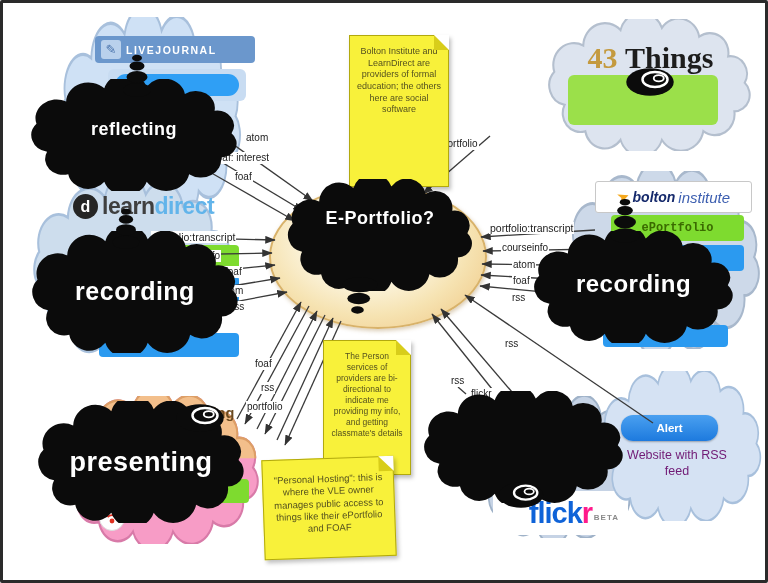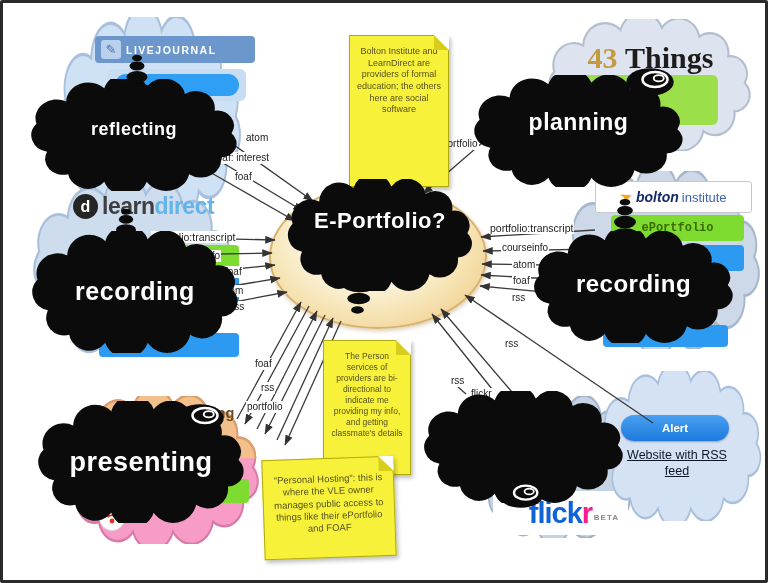--- a/index.html
+++ b/index.html
@@ -38,27 +38,27 @@
   #lj-title{color:#fff;font-weight:bold;font-size:10.5px;letter-spacing:1.5px;}
   #logo-43{font-family:"Liberation Serif",serif;font-size:30px;font-weight:bold;white-space:nowrap;}
   #logo-43 .num{color:#c49a3f;} #logo-43 .word{color:#1d1d1d;}
   #ld-logo{display:flex;align-items:center;gap:4px;white-space:nowrap;}
   #ld-circle{width:25px;height:25px;border-radius:50%;background:#252525;color:#fff;font-weight:bold;font-size:16px;text-align:center;line-height:25px;}
   #ld-logo .learn{color:#3f3f3f;font-weight:bold;font-size:23px;letter-spacing:-.5px;}
   #ld-logo .direct{color:#62b4ea;font-weight:bold;font-size:23px;letter-spacing:-.5px;}
   #bolton-banner{background:#fff;border:1px solid #c8c8c8;border-radius:3px;display:flex;align-items:center;justify-content:center;gap:3px;white-space:nowrap;}
   #bolton-swoosh{display:inline-block;color:#f5a81c;font-size:15px;transform:rotate(-22deg);}
   #bolton-banner .bold{color:#15296b;font-weight:bold;font-style:italic;font-size:14px;}
-  #bolton-banner .inst{color:#3d5fb0;font-size:13px;}
+  #bolton-banner .inst{color:#3d5fb0;font-style:italic;font-size:15px;}
   #ph-title{font-weight:bold;font-size:14.5px;color:#6b4a20;white-space:nowrap;}
   #flickr-logo{background:#fff;border-radius:3px;text-align:center;font-weight:bold;font-size:29px;letter-spacing:-1px;line-height:44px;}
   #flickr-logo .flick{color:#0f63d8;} #flickr-logo .r{color:#ff1a8b;}
   #flickr-beta{position:absolute;top:5px;right:9px;font-size:8px;color:#8a8a8a;letter-spacing:1px;font-weight:bold;}
   #alert-btn{background:linear-gradient(#4aa0f0,#1d7ade);border-radius:13px;color:#fff;font-weight:bold;font-size:11.5px;text-align:center;line-height:26px;box-shadow:0 1px 2px rgba(0,0,0,.3);}
-  #alert-caption{font-size:12.5px;color:#0f172a;text-align:center;line-height:1.3;text-decoration:underline;}
+  #alert-caption{font-size:12.5px;color:#701a75;text-align:center;line-height:1.3;}
 </style>
 </head>
 <body>
 
 <div id="frame">
 
   <svg width="0" height="0" style="position:absolute">
     <defs>
       <path id="cloudpath" d="M18,78 A18,18 0 0 1 8,48 A20,20 0 0 1 36,24 A21,21 0 0 1 72,10 A21,21 0 0 1 112,8 A20,20 0 0 1 148,16 A18,18 0 0 1 176,34 A16,16 0 0 1 192,58 A15,15 0 0 1 182,84 A19,19 0 0 1 152,102 A22,22 0 0 1 112,110 A21,21 0 0 1 72,110 A19,19 0 0 1 38,102 A17,17 0 0 1 18,78 Z"></path>
       <g id="stackg">
@@ -154,21 +154,21 @@
     <div class="abs" id="flickr-logo" style="left:18px;top:95px;width:135px;height:44px;">
       <span class="flick">flick</span><span class="r">r</span>
       <span id="flickr-beta">BETA</span>
     </div>
   </div>
 
   <div class="abs pcloud" style="left:596px;top:368px;width:164px;height:150px;">
     <svg viewBox="0 0 200 120" preserveAspectRatio="none">
         <use href="#cloudpath" fill="#d5e2f3" stroke="#a8c0dc" stroke-width="2"></use>
       </svg>
-    <div class="abs" id="alert-btn" style="left:22px;top:44px;width:108px;height:26px;">Alert</div>
+    <div class="abs" id="alert-btn" style="left:22px;top:44px;width:97px;height:26px;border-radius:12px;">Alert</div>
     <div class="abs" id="alert-caption" style="left:16px;top:76px;width:124px;">Website with RSS feed</div>
   </div>
 
   <div class="abs" id="center-ellipse" style="left:266px;top:182px;width:214px;height:140px;"></div>
 
   <svg class="abs" id="lines" width="768" height="583" style="left:0;top:0;">
     <defs>
       <marker id="arr" markerWidth="9" markerHeight="8" refX="7.5" refY="3" orient="auto">
         <path d="M0,0 L8,3 L0,6 Z" fill="#333"></path>
       </marker>
@@ -238,26 +238,20 @@
   <div class="note" style="left:346px;top:32px;width:100px;height:152px;">Bolton Institute and LearnDirect are providers of formal education; the others here are social software</div>
   <div class="note" style="left:260px;top:455px;width:132px;height:100px;font-size:9.5px;transform:rotate(-2deg);padding-top:14px;">"Personal Hosting": this is where the VLE owner manages public  access to things like their ePortfolio and FOAF</div>
 
   <div class="abs bcloud" style="left:25px;top:76px;width:212px;height:112px;">
     <svg viewBox="0 0 200 120" preserveAspectRatio="none">
         <use href="#cloudpath" fill="#0b0b0b"></use>
       </svg>
     <div class="bcloud-label" style="top:36%;font-size:18px;">reflecting</div>
   </div>
 
-  <div class="abs bcloud" style="left:468px;top:72px;width:215px;height:112px;">
-    <svg viewBox="0 0 200 120" preserveAspectRatio="none">
-        <use href="#cloudpath" fill="#0b0b0b"></use>
-      </svg>
-    <div class="bcloud-label" style="top:30%;font-size:23px;">planning</div>
-  </div>
 
   <div class="abs bcloud" style="left:26px;top:228px;width:212px;height:122px;">
     <svg viewBox="0 0 200 120" preserveAspectRatio="none">
         <use href="#cloudpath" fill="#0b0b0b"></use>
       </svg>
     <div class="bcloud-label" style="top:38%;font-size:25px;">recording</div>
   </div>
 
   <div class="abs bcloud" style="left:528px;top:228px;width:205px;height:112px;">
     <svg viewBox="0 0 200 120" preserveAspectRatio="none">
@@ -276,21 +270,21 @@
   <div class="abs bcloud" style="left:418px;top:388px;width:205px;height:112px;">
     <svg viewBox="0 0 200 120" preserveAspectRatio="none">
         <use href="#cloudpath" fill="#0b0b0b"></use>
       </svg>
   </div>
 
   <div class="abs bcloud" style="left:282px;top:176px;width:190px;height:112px;">
     <svg viewBox="0 0 200 120" preserveAspectRatio="none">
         <use href="#cloudpath" fill="#0b0b0b"></use>
       </svg>
-    <div class="bcloud-label" style="top:26%;font-size:22px;">E-Portfolio?</div>
+    <div class="bcloud-label" style="top:26%;font-size:18px;">E-Portfolio?</div>
   </div>
 
   <div class="abs deco" style="left:116px;top:50px;width:36px;height:44px;">
       <svg viewBox="0 0 30 44">
         <use href="#stackg"></use>
       </svg>
     </div>
   <div class="abs deco" style="left:106px;top:204px;width:34px;height:42px;">
       <svg viewBox="0 0 30 44">
         <use href="#stackg"></use>

